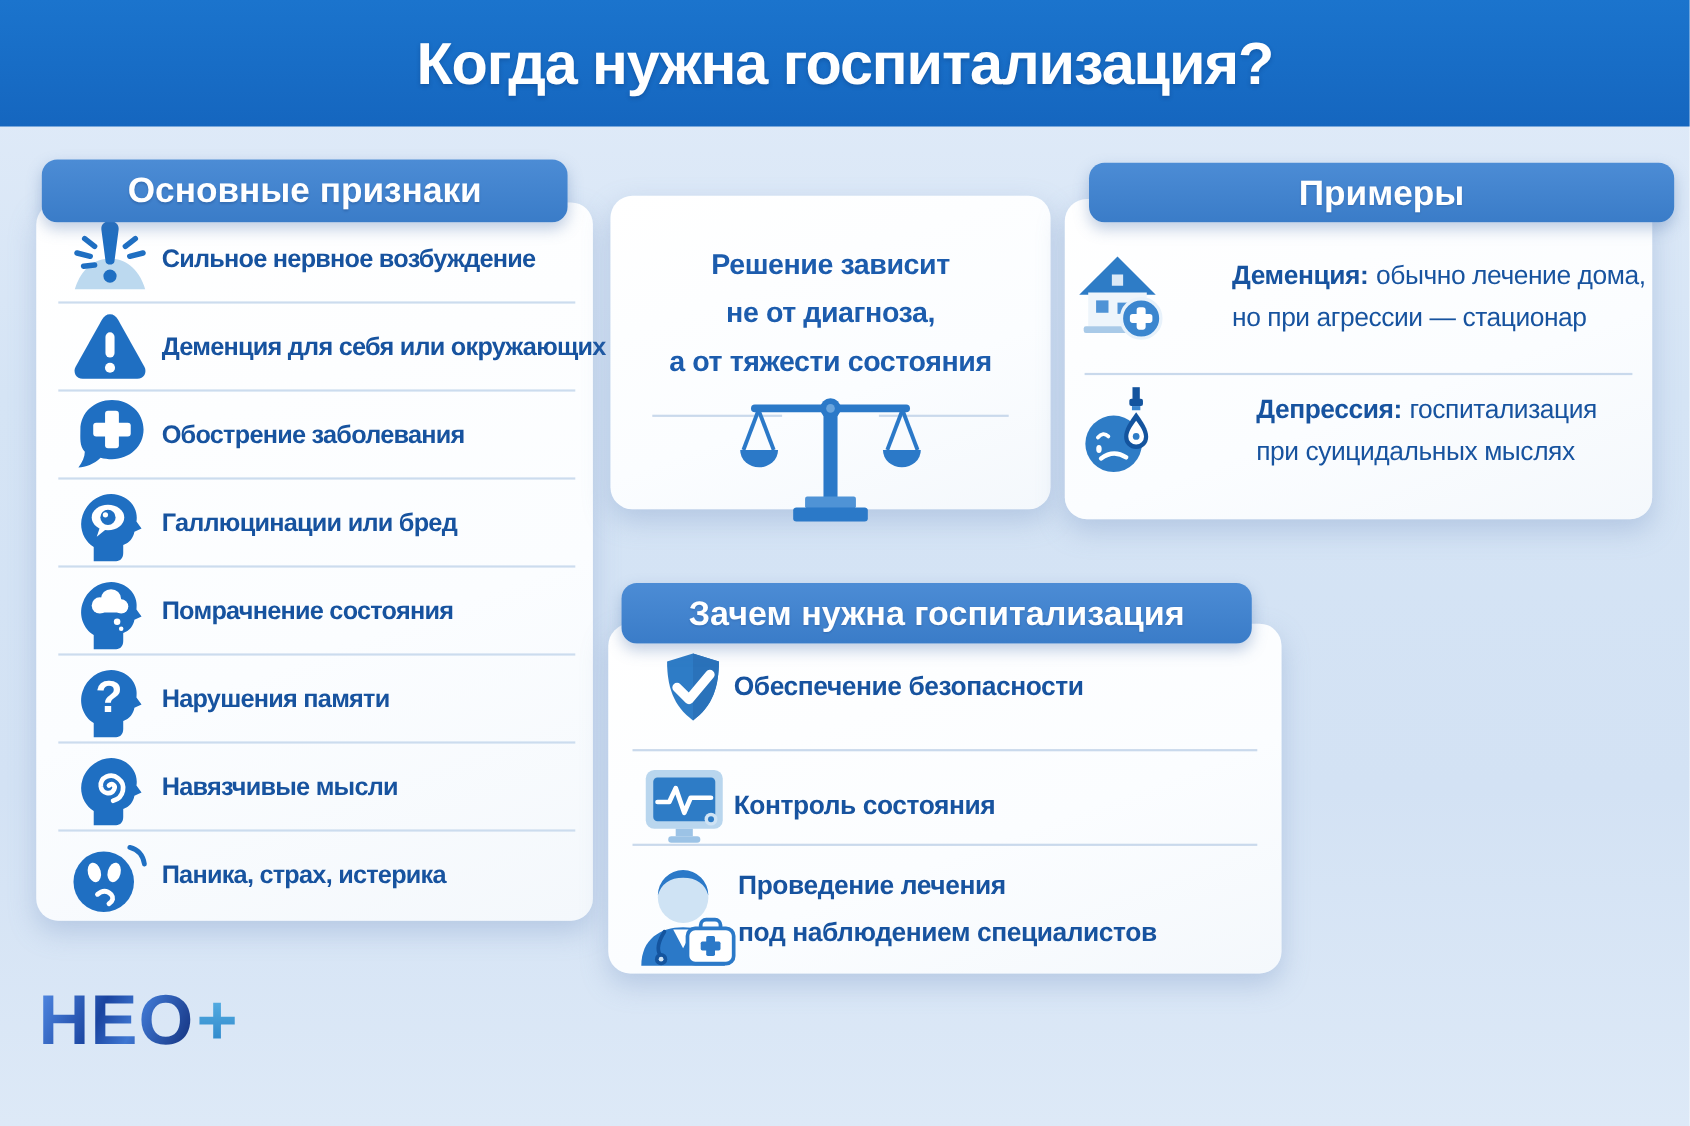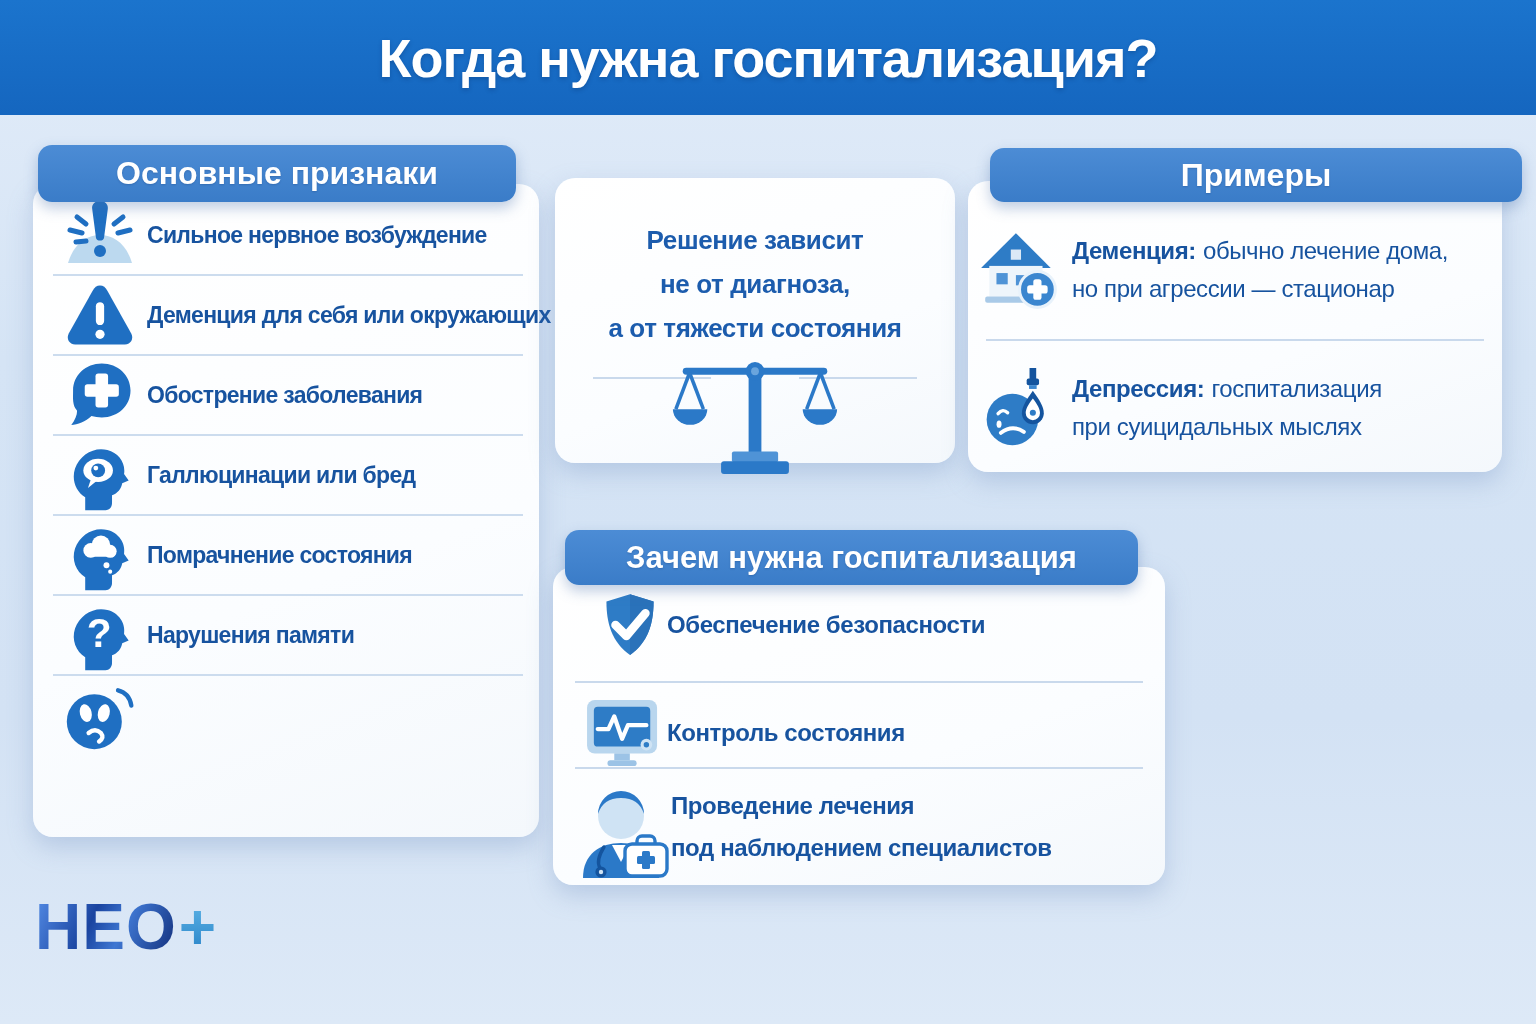--- a/index.html
+++ b/index.html
@@ -61,23 +61,23 @@
   }
   .card-decision .divider.dl{left:38px;top:199px;width:118px;}
   .card-decision .divider.dr{right:38px;top:199px;width:118px;}
   .scale-wrap{position:absolute;left:50%;top:180px;transform:translateX(-50%);z-index:4;}
 
   
   .pill-examples{left:990px;top:148px;width:532px;height:54px;font-size:32px;}
   .card-examples{left:968px;top:181px;width:534px;height:291px;}
   .example-row{position:absolute;left:0;width:534px;display:flex;align-items:center;}
   .example-row.r1{top:24px;height:130px;}
-  .example-row.r2{top:172px;height:110px;}
+  .example-row.r2{top:156px;height:110px;gap:22px;}
   .example-icon{width:104px;flex:0 0 104px;display:flex;align-items:center;justify-content:center;}
-  .example-text{font-size:24px;line-height:38px;color:#17539f;letter-spacing:-0.4px;}
+  .example-text{font-size:24px;line-height:38px;color:#17539f;letter-spacing:-0.4px;margin-left:48px;}
   .example-text .term{font-weight:700;margin-right:7px;}
   .card-examples .divider{left:18px;top:158px;width:498px;}
 
   
   .pill-purpose{left:565px;top:530px;width:573px;height:55px;font-size:31px;}
   .card-purpose{left:553px;top:567px;width:612px;height:318px;}
   .purpose-row{position:absolute;left:0;width:612px;display:flex;align-items:center;}
   .purpose-row.p1{top:0;height:115px;padding-left:40px;box-sizing:border-box;}
   .purpose-row.p2{top:123px;height:86px;padding-left:28px;box-sizing:border-box;}
   .purpose-row.p3{top:201px;height:117px;padding-left:18px;box-sizing:border-box;border-radius:32px;}
@@ -189,31 +189,41 @@
     <div class="sign-row">
       <span class="sign-icon">
         <svg width="74" height="74" viewBox="0 0 80 80">
           <path d="M24,78 L24,64 C14,58 9,45 13,33 C18,18 34,9 48,13 C60,16 68,27 66,39 L71,46 L64,49 C63,55 59,60 53,62 L53,70 C53,75 50,78 46,78 Z" fill="#1f6fc2"></path>
           <text x="39" y="53" text-anchor="middle" font-family="Liberation Sans, sans-serif" font-size="44" font-weight="700" fill="#fff">?</text>
         </svg>
       </span>
       <span class="sign-label">Нарушения памяти</span>
     </div>
 
+    <div class="sign-row">
+      <span class="sign-icon">
+        <svg width="74" height="74" viewBox="0 0 80 80">
+          <path d="M24,78 L24,64 C14,58 9,45 13,33 C18,18 34,9 48,13 C60,16 68,27 66,39 L71,46 L64,49 C63,55 59,60 53,62 L53,70 C53,75 50,78 46,78 Z" fill="#1f6fc2"></path>
+          <path d="M39,39 c3,-3 7,0 5,4 c-3,6 -12,4 -13,-3 c-1,-9 10,-14 17,-8 c8,6 6,19 -5,22" stroke="#fff" stroke-width="4.6" fill="none" stroke-linecap="round"></path>
+        </svg>
+      </span>
+      <span class="sign-label">Навязчивые мысли</span>
+    </div>
 
     <div class="sign-row">
       <span class="sign-icon">
         <svg width="76" height="74" viewBox="0 0 80 78">
           <circle cx="34" cy="46" r="29" fill="#1f6fc2"></circle>
           <ellipse cx="25" cy="37" rx="6.2" ry="9.5" fill="#fff" transform="rotate(-14 25 37)"></ellipse>
           <ellipse cx="44" cy="37" rx="6.2" ry="9.5" fill="#fff" transform="rotate(14 44 37)"></ellipse>
           <path d="M28,58 q7,-6 13,0 q4,5 -2,9" stroke="#fff" stroke-width="4.6" fill="none" stroke-linecap="round"></path>
           <path d="M59,13 q12,3 14,16" stroke="#1f6fc2" stroke-width="4.6" fill="none" stroke-linecap="round"></path>
         </svg>
       </span>
+      <span class="sign-label">Паника, страх, истерика</span>
     </div>
 
   </section>
 
   <section class="card card-decision">
     <div class="decision-text">
       <div>Решение зависит</div>
       <div>не от диагноза,</div>
       <div>а от тяжести состояния</div>
     </div>

